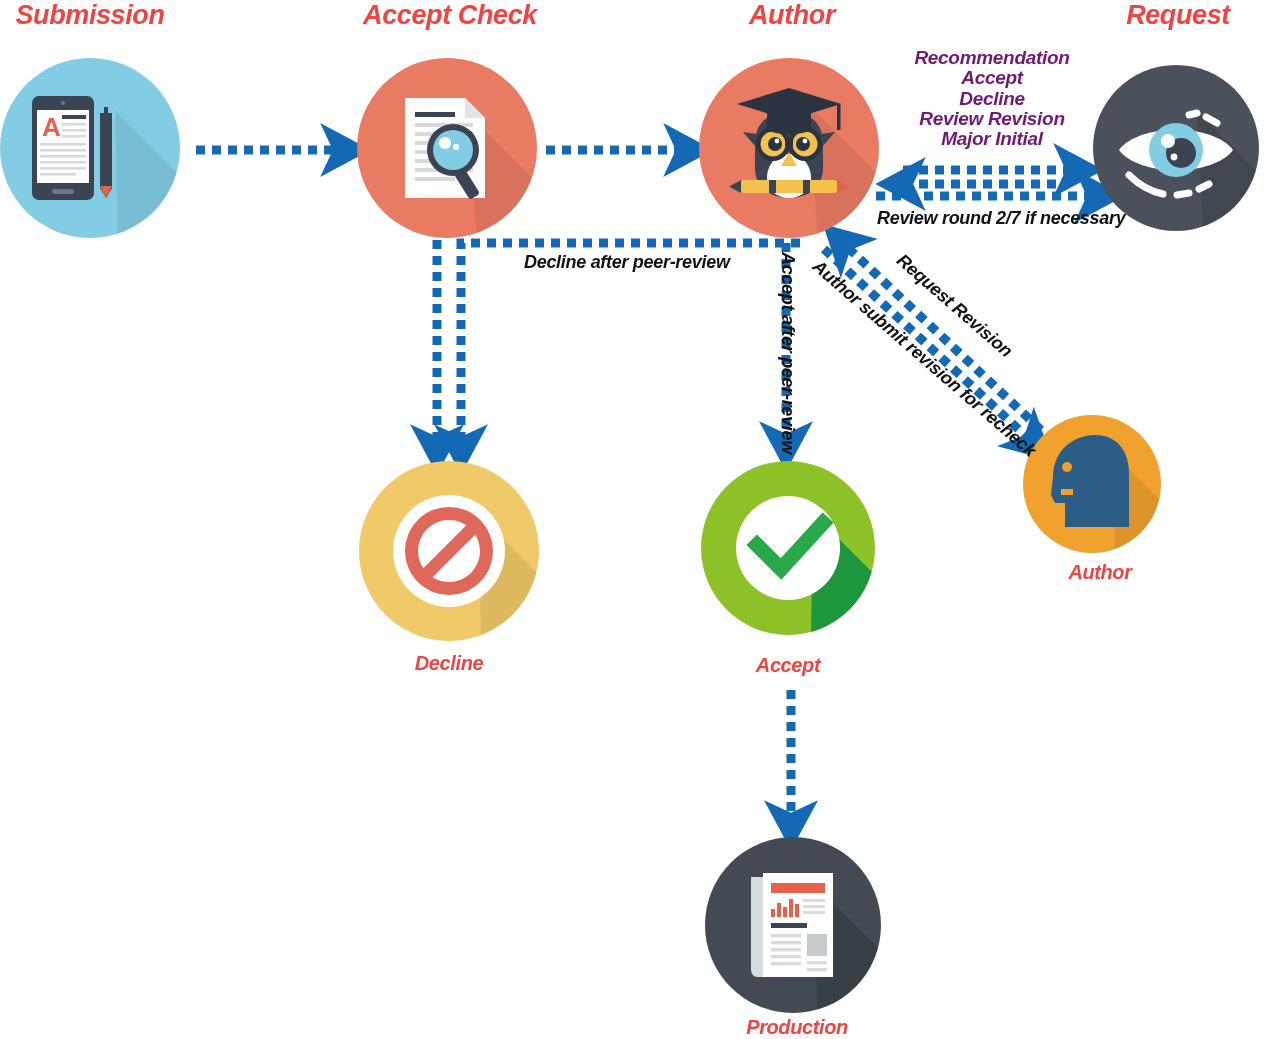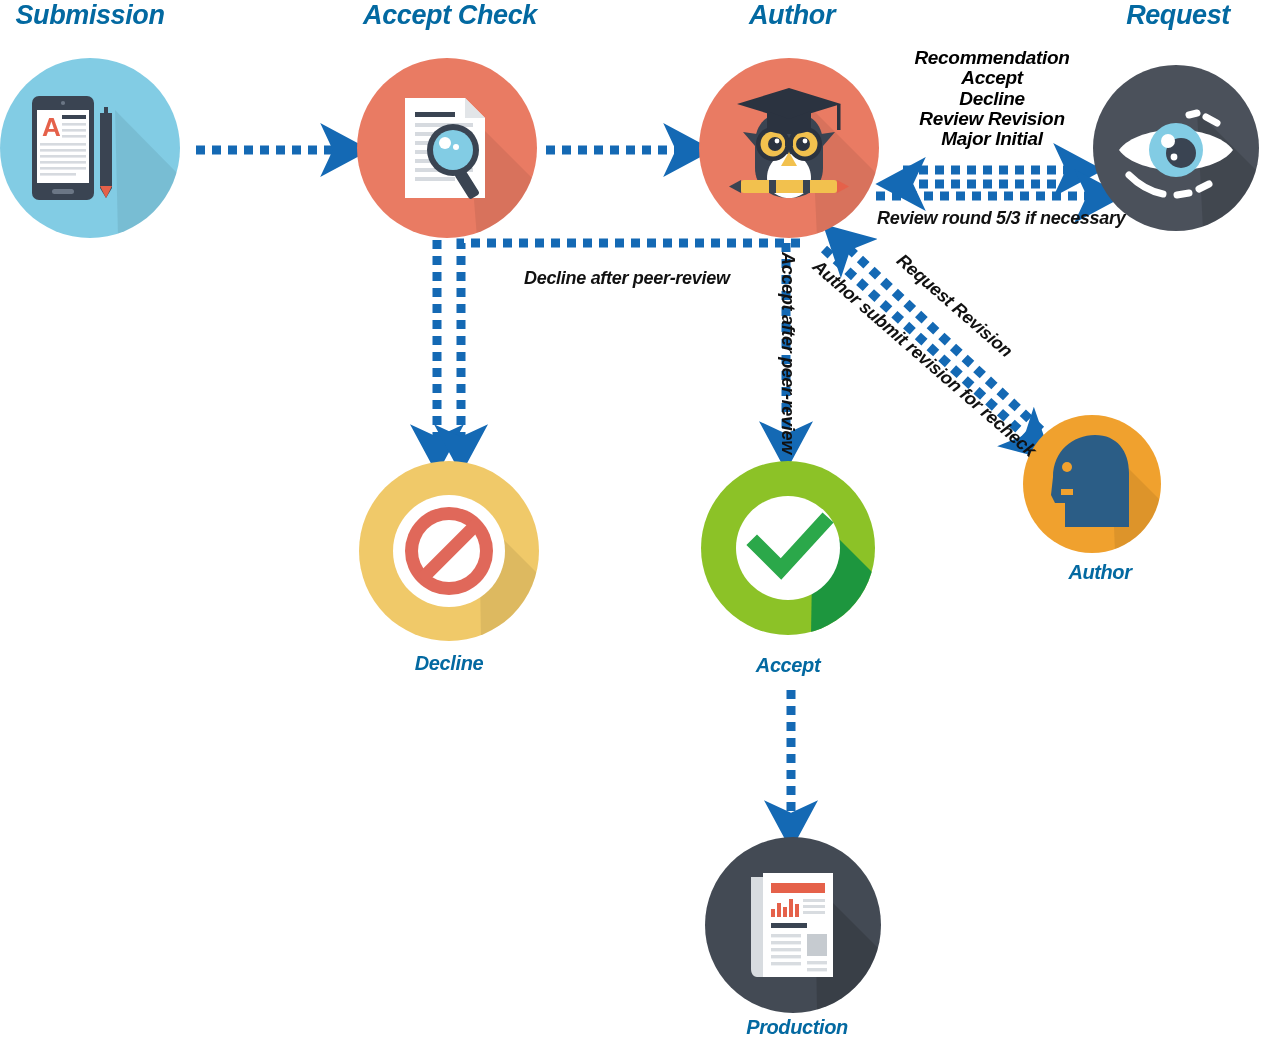--- a/index.html
+++ b/index.html
@@ -17,21 +17,21 @@
   #svg-layer{
     position:absolute;
     left:0;top:0;
     width:1269px;
     height:1039px;
     pointer-events:none;
   }
   
   .node-label{
     position:absolute;
-    color:#0369a1;
+    color:#ef4444;
     font-weight:bold;
     font-style:italic;
     letter-spacing:-0.4px;
     text-align:center;
     white-space:nowrap;
     transform:translateX(-50%);
     font-family:"Liberation Sans", sans-serif;
   }
   .node-label.top{font-size:27px;}
   .node-label.bottom{font-size:20px;}
@@ -42,21 +42,21 @@
     color:#111111;
     font-weight:bold;
     font-style:italic;
     white-space:nowrap;
     letter-spacing:-0.3px;
     font-family:"Liberation Sans", sans-serif;
   }
   .rec-block{
     position:absolute;
     text-align:center;
-    color:#000000;
+    color:#701a75;
     font-weight:bold;
     font-style:italic;
     line-height:1.07;
     letter-spacing:-0.3px;
     transform:translateX(-50%);
     font-family:"Liberation Sans", sans-serif;
   }
   .rec-block .rec-title{font-size:19px;}
   .rec-block .rec-item{font-size:19px;}
 
@@ -284,23 +284,23 @@
   <div class="node-label bottom" style="left:797px;top:1016px;">Production</div>
 
   <div class="rec-block" style="left:992px;top:48px;">
     <div class="rec-title">Recommendation</div>
     <div class="rec-item">Accept</div>
     <div class="rec-item">Decline</div>
     <div class="rec-item">Review Revision</div>
     <div class="rec-item">Major Initial</div>
   </div>
 
-  <div class="edge-label" style="left:877px;top:208px;font-size:18px;">Review round 5/3 if necessary</div>
-
-  <div class="edge-label" style="left:524px;top:252px;font-size:18px;margin-top:16px;">Decline after peer-review</div>
+  <div class="edge-label" style="left:877px;top:208px;font-size:18px;">Review round 2/7 if necessary</div>
+
+  <div class="edge-label" style="left:524px;top:252px;font-size:18px;">Decline after peer-review</div>
 
   <div class="edge-label" style="left:798px;top:252px;font-size:18px;transform:rotate(90deg);transform-origin:0 0;">Accept after peer-review</div>
 
   <div class="edge-label" style="left:906px;top:250px;font-size:18px;transform:rotate(41deg);transform-origin:0 0;">Request Revision</div>
 
   <div class="edge-label" style="left:822px;top:256px;font-size:18px;transform:rotate(41deg);transform-origin:0 0;">Author submit revision for recheck</div>
 
 </div>
 
 </body></html>

